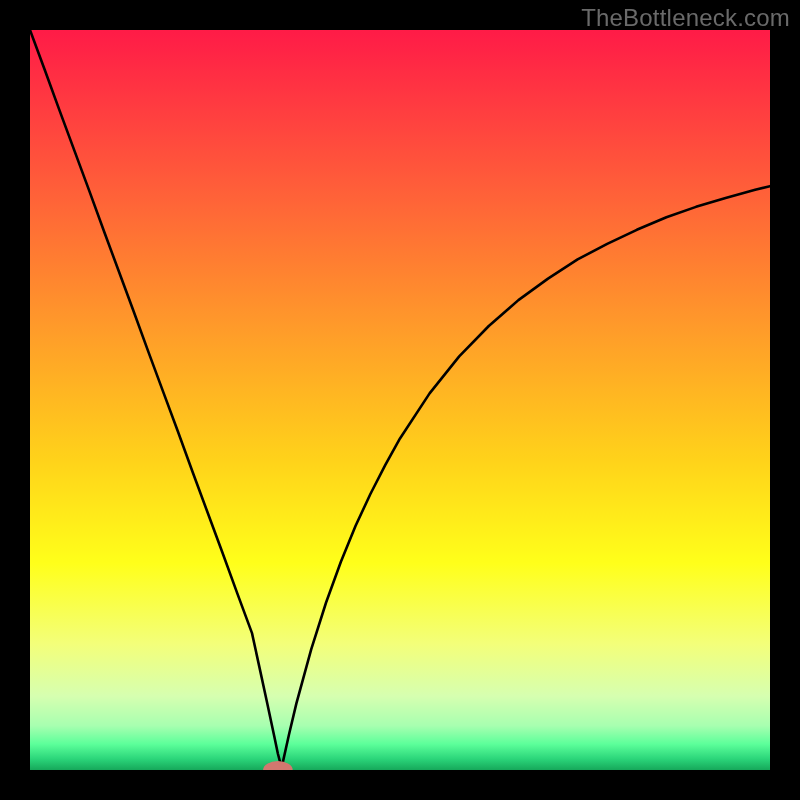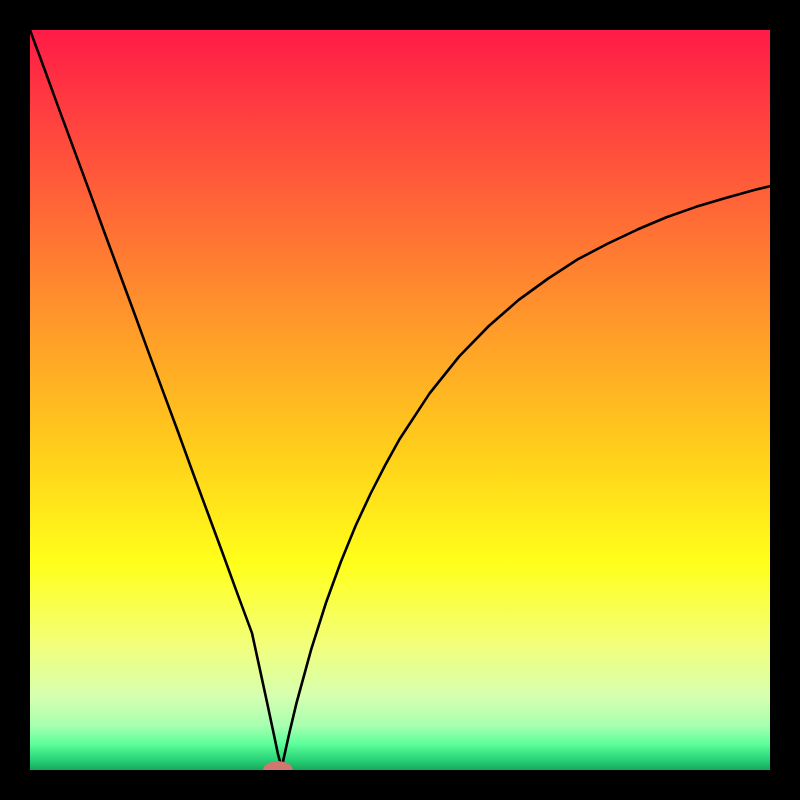--- a/index.html
+++ b/index.html
@@ -34,20 +34,21 @@
     left: 30px;
     top: 30px;
     width: 740px;
     height: 740px;
   }
 </style>
 </head>
 <body>
 
 <div class="frame">
+  <div class="watermark">TheBottleneck.com</div>
 
   <svg class="plot" viewBox="0 0 100 100" preserveAspectRatio="none">
     <defs>
       <linearGradient id="bg-grad" x1="0" y1="0" x2="0" y2="1">
           <stop offset="0.00%" stop-color="#ff1b47"></stop>
           <stop offset="20.00%" stop-color="#ff5a3a"></stop>
           <stop offset="40.00%" stop-color="#ff9a2a"></stop>
           <stop offset="58.00%" stop-color="#ffd21a"></stop>
           <stop offset="72.00%" stop-color="#ffff1a"></stop>
           <stop offset="83.00%" stop-color="#f3ff7a"></stop>

